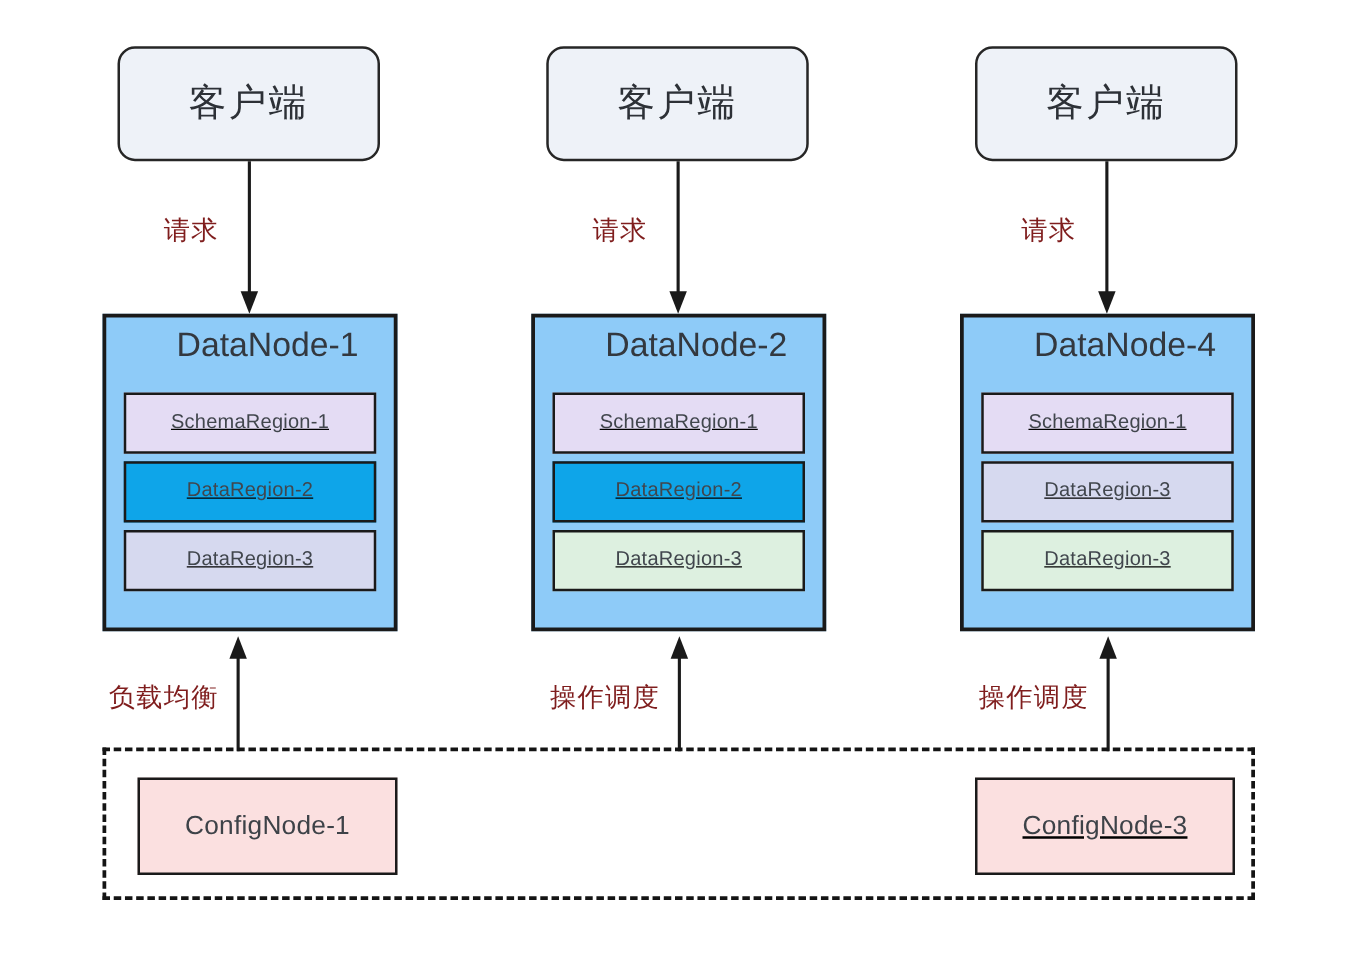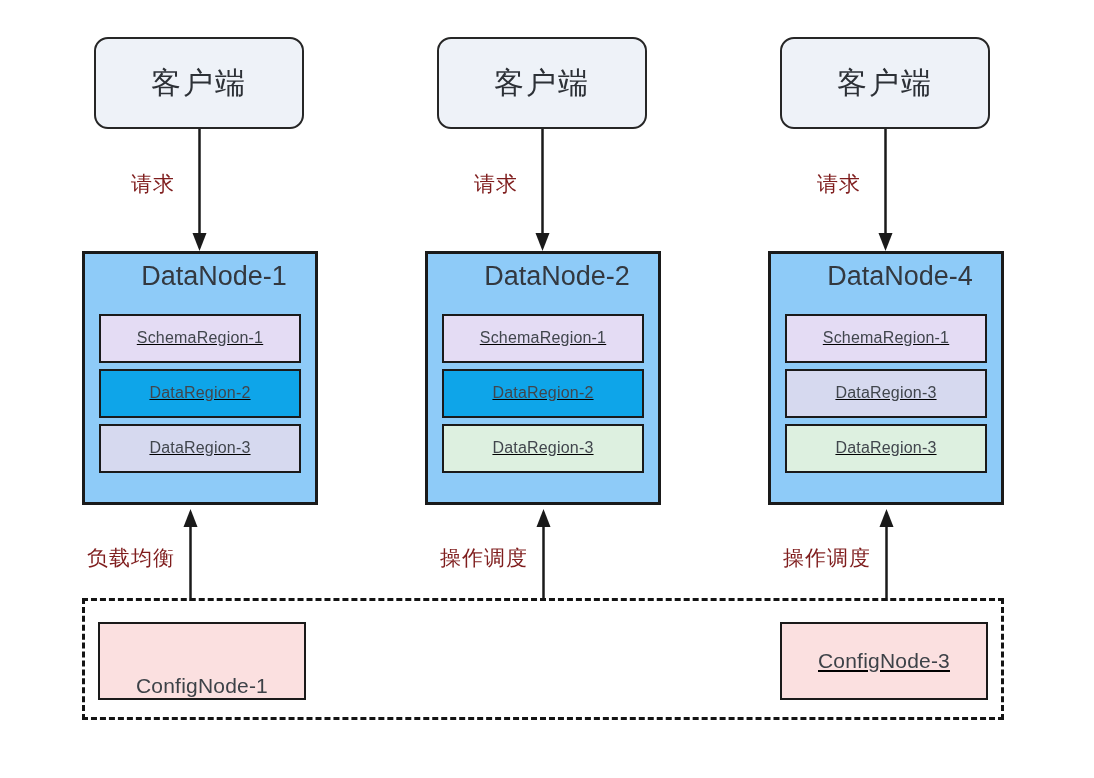--- a/index.html
+++ b/index.html
@@ -211,20 +211,20 @@
   <div class="arrow-label" style="left:440px; top:544px;">操作调度</div>
 
   <svg class="arrow-svg" style="left:877px; top:509px;" width="20" height="92">
     <line x1="9.5" y1="92" x2="9.5" y2="14" stroke="#1a1a1a" stroke-width="2.5"></line>
     <polygon points="9.5,0 2.5,18 16.5,18" fill="#1a1a1a"></polygon>
   </svg>
   <div class="arrow-label" style="left:783px; top:544px;">操作调度</div>
 
   <div class="config-container"></div>
 
-  <div class="config-box" style="left:98px; top:622px;align-items:flex-end;">
+  <div class="config-box" style="left:110px; top:622px;">
     <span class="config-label">ConfigNode-1</span>
   </div>
   <div class="config-box" style="left:780px; top:622px;text-decoration:underline;">
     <span class="config-label">ConfigNode-3</span>
   </div>
 
 </div>
 
 </body></html>

